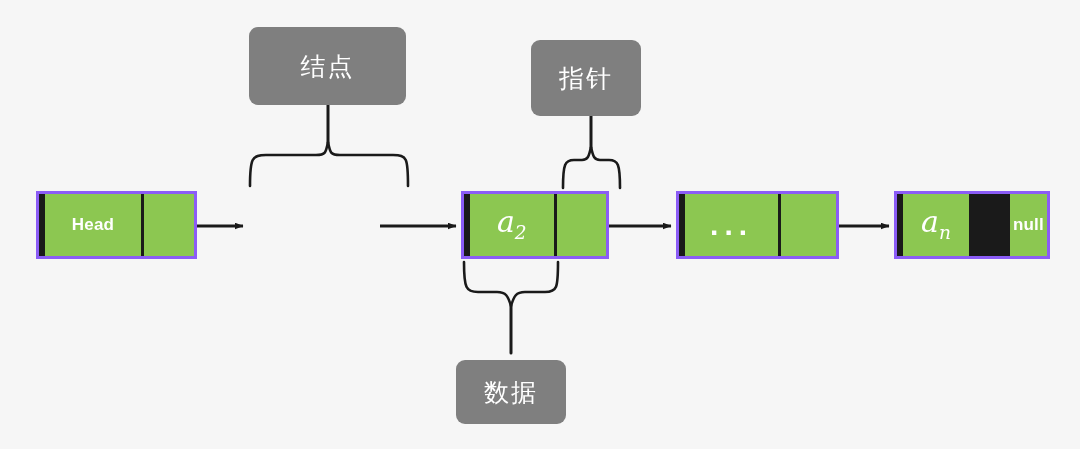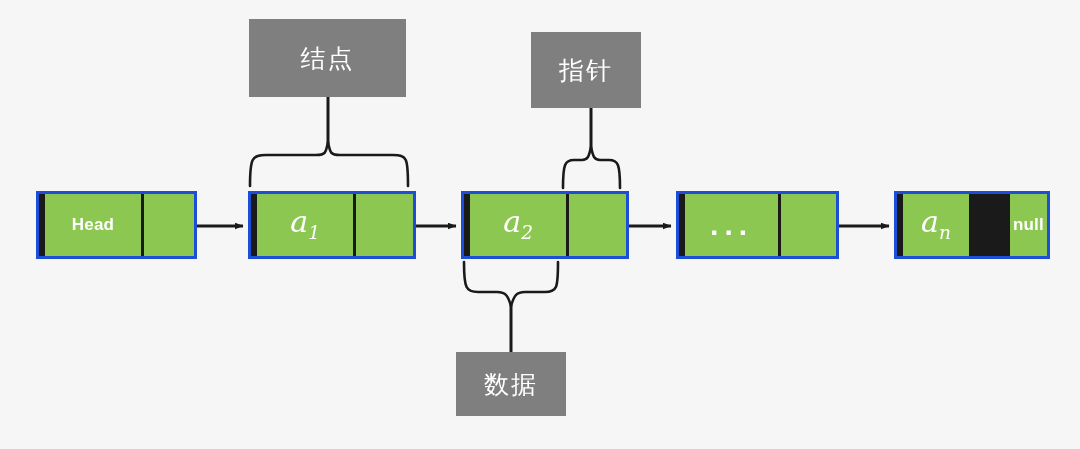--- a/index.html
+++ b/index.html
@@ -26,21 +26,21 @@
     left: 0;
     top: 0;
     width: 1080px;
     height: 449px;
   }
   
   .node {
     position: absolute;
     display: flex;
     box-sizing: border-box;
-    border: 3px solid #1d4ed8;
+    border: 3px solid #8b5cf6;
     background: #1a1a1a;
     padding-left: 6px;
   }
   .cell {
     box-sizing: border-box;
     background: #8cc751;
     display: flex;
     align-items: center;
     justify-content: center;
     color: #ffffff;
@@ -73,29 +73,30 @@
     font-size: 30px;
     color: #ffffff;
     letter-spacing: 6px;
     line-height: 0.6;
   }
   
   .anno-label {
     position: absolute;
     box-sizing: border-box;
     background: #7f7f7f;
-    border-radius: 0;
+    border-radius: 9px;
     display: flex;
     align-items: center;
     justify-content: center;
     color: #ffffff;
     font-family: "DejaVu Sans", sans-serif;
     font-size: 25px;
     letter-spacing: 2px;
     white-space: nowrap;
+    margin-top: 8px;
   }
 </style>
 </head>
 <body>
 
 <div id="diagram-canvas">
 
   <svg class="svg-layer" viewBox="0 0 1080 449">
     <defs>
       <marker id="arrowhead" markerWidth="9" markerHeight="7" refX="8.5" refY="3.5" orient="auto" markerUnits="userSpaceOnUse">
@@ -135,28 +136,22 @@
     </g>
   </svg>
 
   <div class="node" style="left:36px; top:191px; width:161px; height:68px;">
     <div class="cell" style="width:100px;">
       <span class="cell-text-sans">Head</span>
     </div>
     <div class="cell" style="width:55px;"></div>
   </div>
 
-  <div class="node" style="left:248px; top:191px; width:168px; height:68px;">
-    <div class="cell" style="width:100px;">
-      <span class="cell-text-math"><span>a</span><sub>1</sub></span>
-    </div>
-    <div class="cell" style="width:62px;"></div>
-  </div>
 
-  <div class="node" style="left:461px; top:191px; width:168px; height:68px;">
+  <div class="node" style="left:461px; top:191px; width:148px; height:68px;">
     <div class="cell" style="width:100px;">
       <span class="cell-text-math"><span>a</span><sub>2</sub></span>
     </div>
     <div class="cell" style="width:62px;"></div>
   </div>
 
   <div class="node" style="left:676px; top:191px; width:163px; height:68px;">
     <div class="cell" style="width:97px;">
       <span class="cell-dots">...</span>
     </div>

